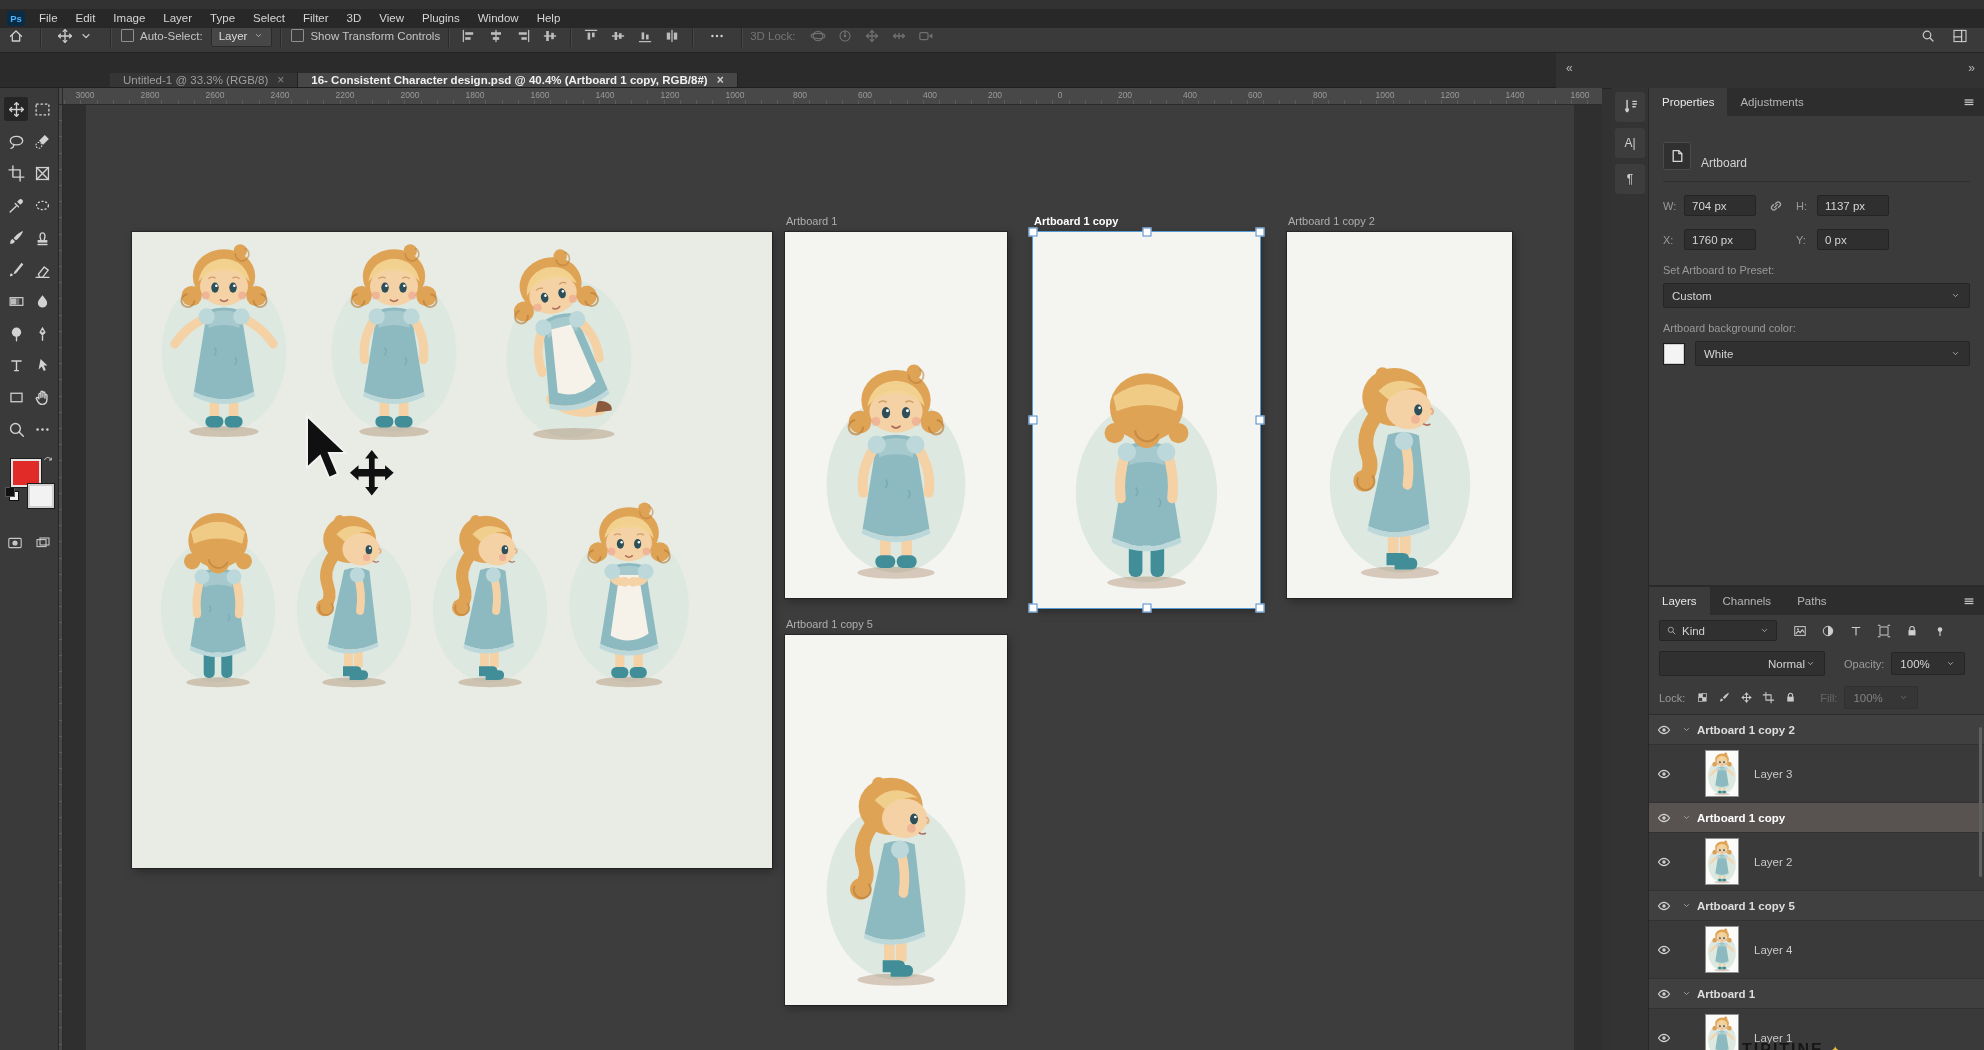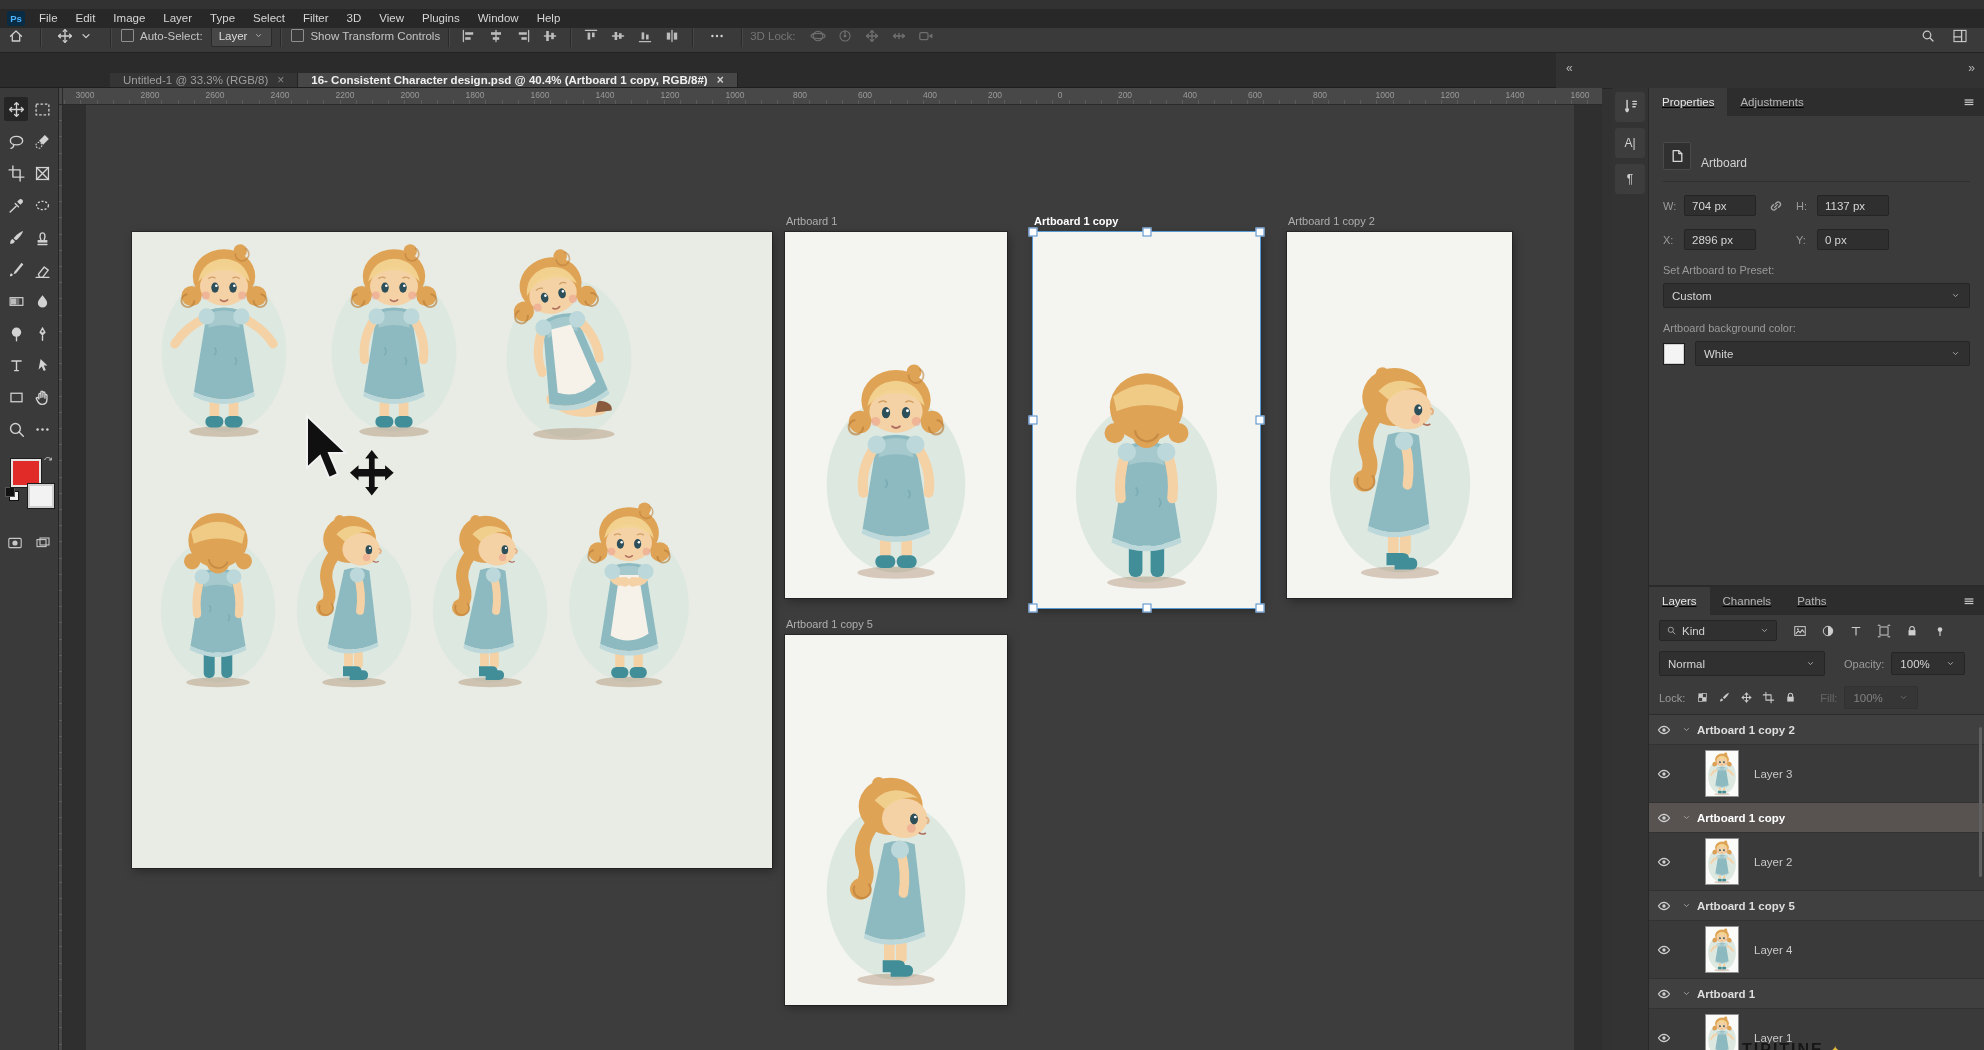--- a/index.html
+++ b/index.html
@@ -77,21 +77,21 @@
   .fig{position:absolute;}
   .fig svg{display:block}
   .cursor{position:absolute;z-index:9;}
 
   
   .dock{position:absolute;top:88px;left:1612px;right:0;bottom:0;background:#323232;}
   .strip{position:absolute;left:0;top:0;width:36px;bottom:0;background:#333333;}
   .strip-item{width:30px;height:30px;margin:4px auto 6px;display:flex;align-items:center;justify-content:center;
               color:#cfcfcf;font-size:12px;border-radius:3px;background:#3d3d3d;}
   .panels{position:absolute;left:36px;top:0;right:0;bottom:0;background:#3b3b3b;border-left:1px solid #282828;}
-  .ptabs{height:28px;background:#2d2d2d;display:flex;align-items:center;position:relative;text-decoration:underline;}
+  .ptabs{height:28px;background:#2d2d2d;display:flex;align-items:center;position:relative;}
   .ptab{padding:0 13px;line-height:28px;font-size:11.5px;color:#b5b5b5;}
   .ptab.active{background:#3b3b3b;color:#e8e8e8;}
   .pmenu-ic{position:absolute;right:8px;top:7px;color:#c9c9c9;}
   .pbody{padding:12px 14px;}
   .obj-row{display:flex;align-items:flex-end;gap:10px;padding-bottom:11px;border-bottom:1px solid #2f2f2f;margin-bottom:13px;margin-top:14px;}
   .obj-icon{width:26px;height:26px;background:#303030;border:1px solid #4a4a4a;border-radius:2px;
             display:flex;align-items:center;justify-content:center;color:#d6d6d6;}
   .obj-name{font-size:12px;color:#d2d2d2;}
   .frow{display:flex;align-items:center;gap:7px;margin-bottom:13px;}
   .flabel{font-size:11px;color:#9a9a9a;width:14px;}
@@ -103,21 +103,21 @@
             padding:0 8px;font-size:11.5px;color:#d4d4d4;justify-content:space-between;}
   .bg-row{display:flex;align-items:center;gap:10px;}
   .swatch-sm{width:20px;height:20px;border:1px solid #1c1c1c;box-shadow:inset 0 0 0 1px #cfcfcf;flex:none;}
 
   .layersec{position:absolute;left:0;top:497px;right:0;bottom:0;border-top:2px solid #2a2a2a;background:#3b3b3b;overflow:hidden;}
   .lp-row{display:flex;align-items:center;padding:5px 10px;gap:7px;}
   .searchbox{width:118px;height:21px;background:#303030;border:1px solid #252525;border-radius:2px;
              display:flex;align-items:center;gap:5px;padding:0 6px;box-sizing:border-box;font-size:11.5px;color:#d0d0d0;}
   .filter-ics{display:flex;align-items:center;gap:8px;color:#cfcfcf;margin-left:6px;}
   .fbtn{width:20px;height:18px;display:flex;align-items:center;justify-content:center;}
-  .blend-dd{width:148px;}
+  .blend-dd{width:148px;justify-content:flex-end;}
   .op-label{font-size:11px;color:#9a9a9a;margin-left:12px;}
   .op-box{width:56px;height:21px;}
   .lock-ics{display:flex;align-items:center;gap:9px;color:#c9c9c9;margin:0 4px;}
   .lock-ics .ic{width:13px;height:13px}
   .gray{opacity:.45}
   .llist{border-top:1px solid #2c2c2c;position:relative;}
   .lrow{display:flex;align-items:center;border-bottom:1px solid #323232;position:relative;}
   .lrow.group{height:29px;background:#404040;}
   .lrow.group.selected{background:#585351;}
   .lrow.child{height:57px;background:#3a3a3a;}
@@ -939,21 +939,21 @@
               <svg class="ic " viewBox="0 0 16 16">
                 <path d="M6.6 9.4l2.8-2.8" fill="none" stroke="currentColor" stroke-width="1.3" stroke-linecap="round" stroke-linejoin="round"></path>
                 <path d="M5.4 6.8 4 8.2a2.35 2.35 0 003.3 3.3l1.4-1.4M10.6 9.2 12 7.8a2.35 2.35 0 00-3.3-3.3L7.3 5.9" fill="none" stroke="currentColor" stroke-width="1.3" stroke-linecap="round" stroke-linejoin="round"></path>
               </svg>
             </span>
           <span class="flabel">H:</span>
           <div class="fbox">1137 px</div>
         </div>
         <div class="frow">
           <span class="flabel">X:</span>
-          <div class="fbox">2896 px</div>
+          <div class="fbox">1760 px</div>
           <span class="linkc"></span>
           <span class="flabel">Y:</span>
           <div class="fbox">0 px</div>
         </div>
         <div class="plabel">Set Artboard to Preset:</div>
         <div class="dropdown">
           <span>Custom</span>
           <span class="slot">
               <svg class="ic " viewBox="0 0 16 16" style="width: 11px; height: 11px; opacity: 0.8;">
                 <path d="M5 6.6 8 9.6l3-3" fill="none" stroke="currentColor" stroke-width="1.3" stroke-linecap="round" stroke-linejoin="round"></path>

